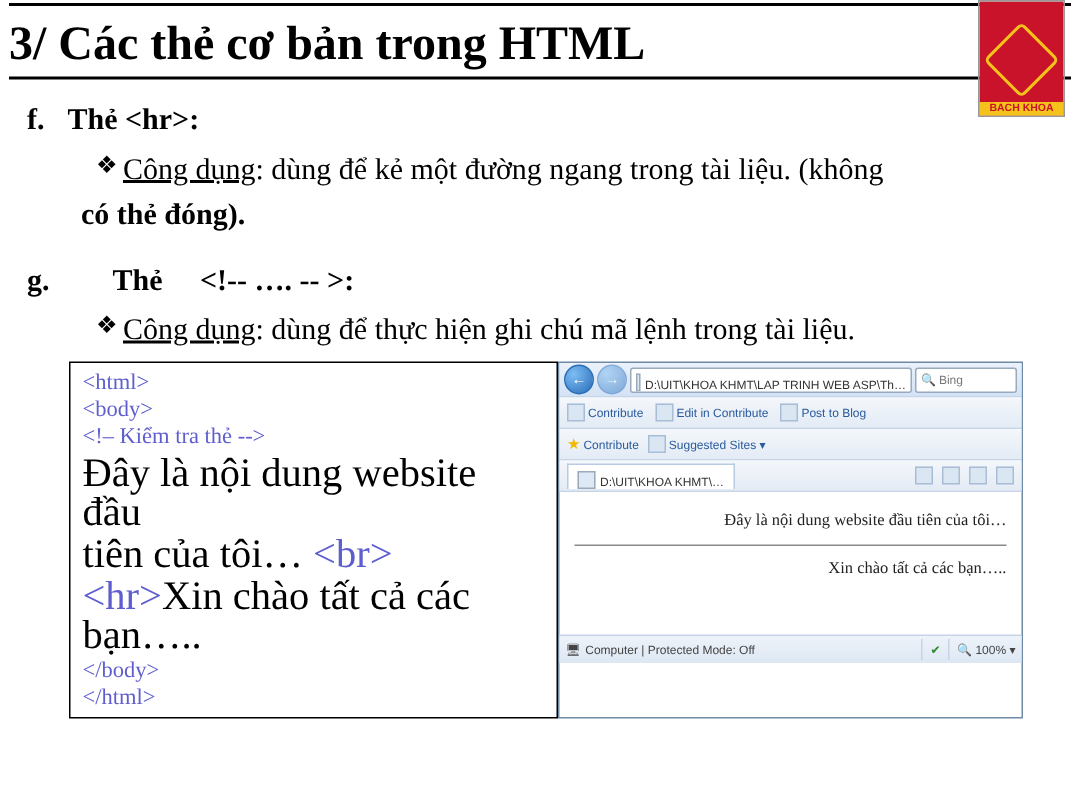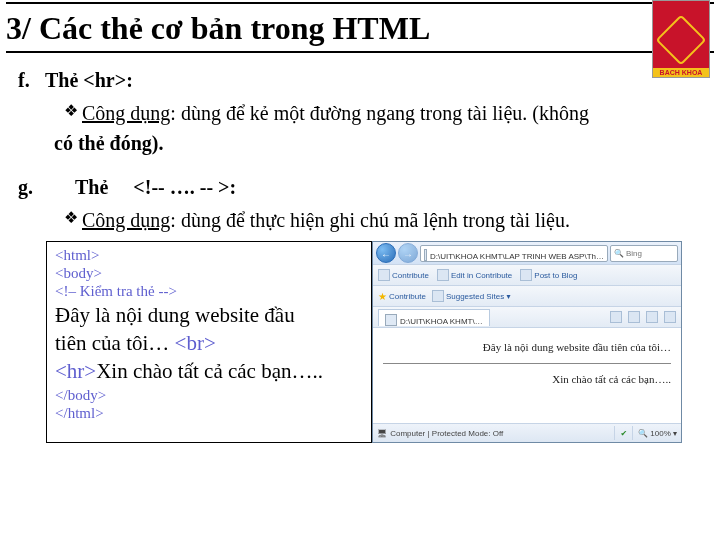--- a/index.html
+++ b/index.html
@@ -102,21 +102,21 @@
     box-sizing: border-box;
     padding: 4px 8px 4px 8px;
   }
   .code-small {
     font-size: 15px;
     line-height: 18px;
     color: #5e5ecf;
     font-family: "Times New Roman", serif;
   }
   .code-big {
-    font-size: 21px;
+    font-size: 27px;
     line-height: 26px;
     color: #000;
     margin: 2px 0;
   }
   .ht { color: #5e5ecf; }
   .browser {
     width: 310px;
     border: 1px solid #6f8aa5;
     font-family: "Segoe UI", Tahoma, sans-serif;
     font-size: 9px;

